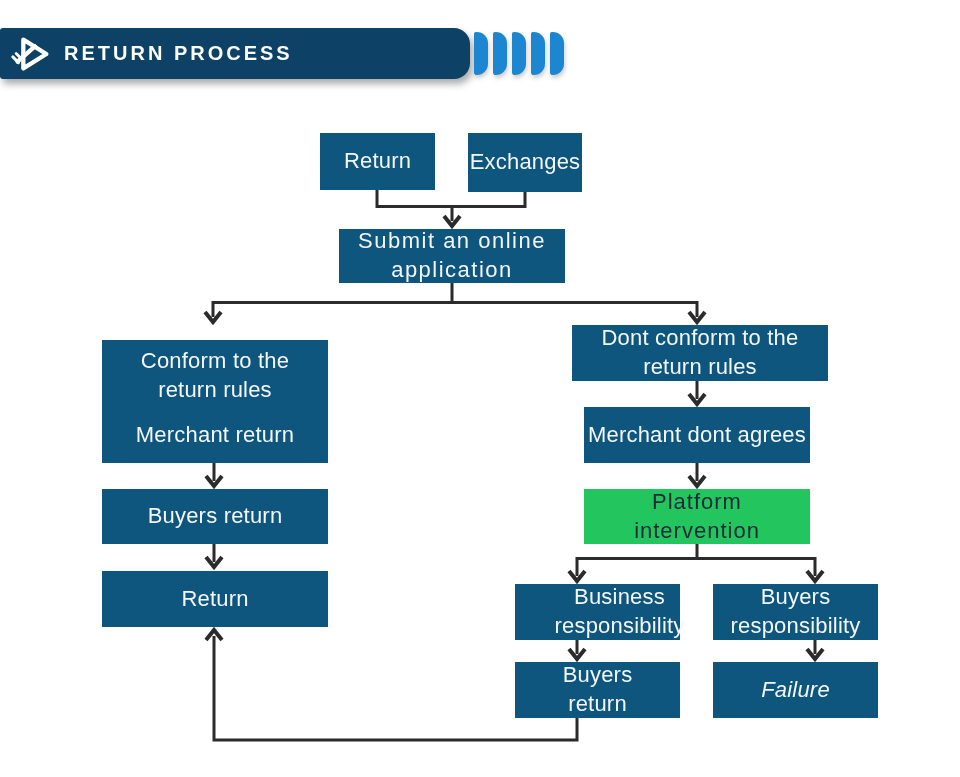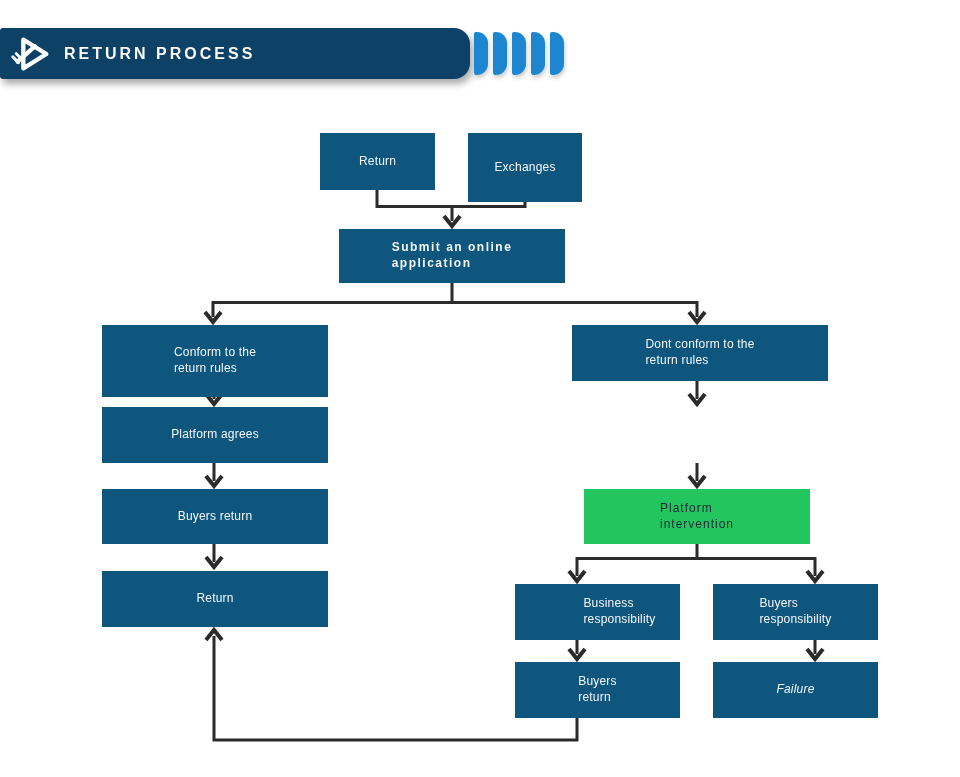--- a/index.html
+++ b/index.html
@@ -28,21 +28,21 @@
     align-items: center;
   }
   .banner-logo {
     margin-left: 8px;
     width: 46px;
     height: 46px;
     flex: 0 0 auto;
   }
   .banner-title {
     color: #fdfdfd;
-    font-size: 16px;
+    font-size: 20px;
     font-weight: bold;
     letter-spacing: 3px;
     margin-left: 10px;
     white-space: nowrap;
   }
   .chevrons {
     position: absolute;
     left: 474px;
     top: 32px;
     height: 43px;
@@ -66,27 +66,27 @@
   }
 
   
   .node {
     position: absolute;
     background: #0e567e;
     color: #f4f7f9;
     display: flex;
     align-items: center;
     justify-content: center;
-    text-align: left;
-    font-size: 12px;
+    text-align: center;
+    font-size: 22px;
     line-height: 1.3;
     letter-spacing: 0.2px;
     white-space: pre-line;
   }
-  .node.spaced { letter-spacing: 1.5px; font-weight: bold; }
+  .node.spaced { letter-spacing: 1.5px; }
   .node.highlight {
     background: #22c55e;
     color: #1d2b36;
     letter-spacing: 1px;
   }
 </style>
 </head>
 <body>
 
 <div class="canvas">
@@ -125,37 +125,38 @@
              M689 476 L697 486 L705 476
              M569 571 L577 581 L585 571
              M807 571 L815 581 L823 571
              M569 649 L577 659 L585 649
              M807 649 L815 659 L823 649
              M206 640 L214 630 L222 640"></path>
   </svg>
 
   <div class="node" style="left:320px; top:133px; width:115px; height:57px;">Return</div>
 
-  <div class="node" style="left:468px; top:133px; width:114px; height:69px;">Exchanges</div>
+  <div class="node" style="left:468px; top:133px; width:114px; height:59px;">Exchanges</div>
 
   <div class="node spaced" style="left:339px; top:229px; width:226px; height:54px;">Submit an online
 application</div>
 
-  <div class="node" style="left:102px; top:325px; width:226px; height:72px;">Conform to the
+  <div class="node" style="left:102px; top:340px; width:226px; height:72px;">Conform to the
 return rules</div>
 
-  <div class="node" style="left:102px; top:407px; width:226px; height:56px;">Platform agrees</div>
+  <div class="node" style="left:102px; top:407px; width:226px; height:56px;">Merchant return</div>
 
   <div class="node" style="left:102px; top:489px; width:226px; height:55px;">Buyers return</div>
 
   <div class="node" style="left:102px; top:571px; width:226px; height:56px;">Return</div>
 
   <div class="node" style="left:572px; top:325px; width:256px; height:56px;">Dont conform to the
 return rules</div>
 
+  <div class="node" style="left:584px; top:407px; width:226px; height:56px;">Merchant dont agrees</div>
 
   <div class="node highlight" style="left:584px; top:489px; width:226px; height:55px;">Platform
 intervention</div>
 
   <div class="node" style="left:515px; top:584px; width:165px; height:56px;padding-left:44px;">Business
 responsibility</div>
 
   <div class="node" style="left:713px; top:584px; width:165px; height:56px;">Buyers
 responsibility</div>
 

